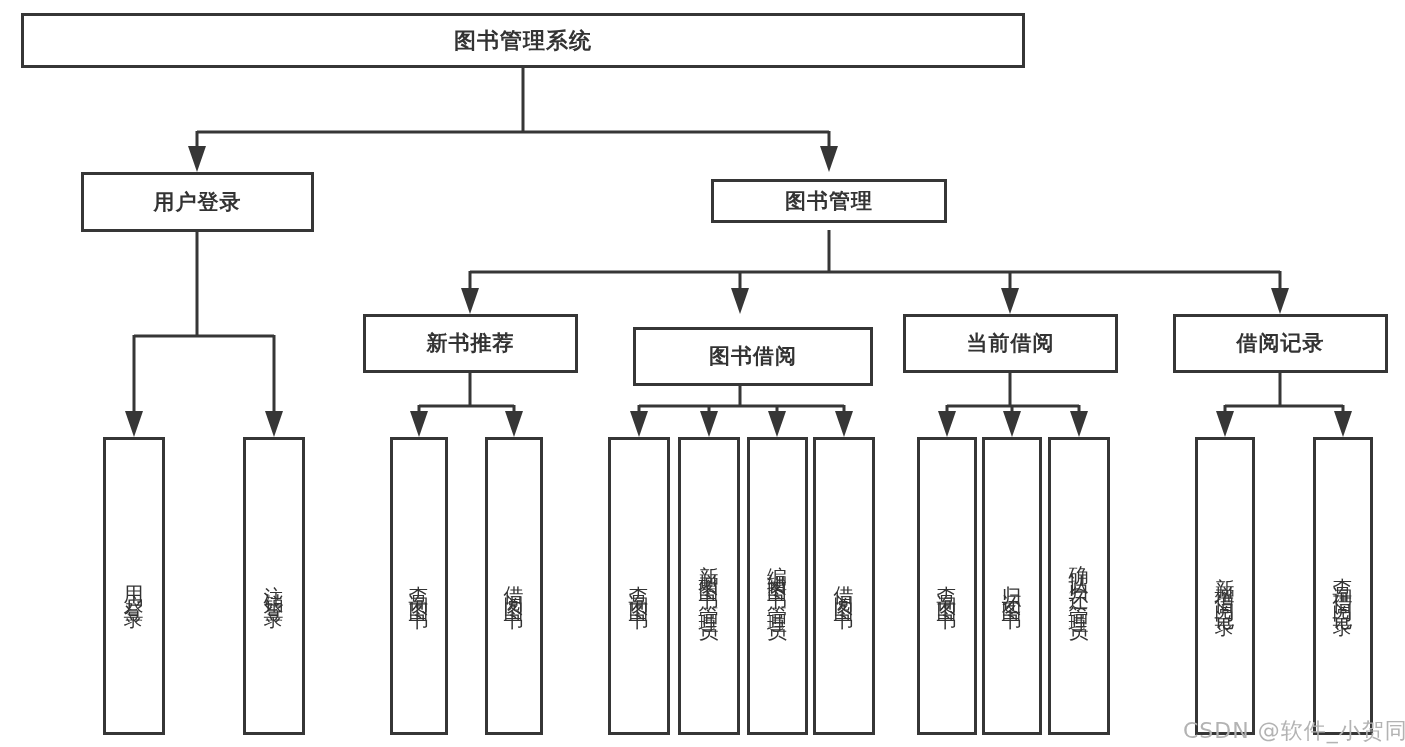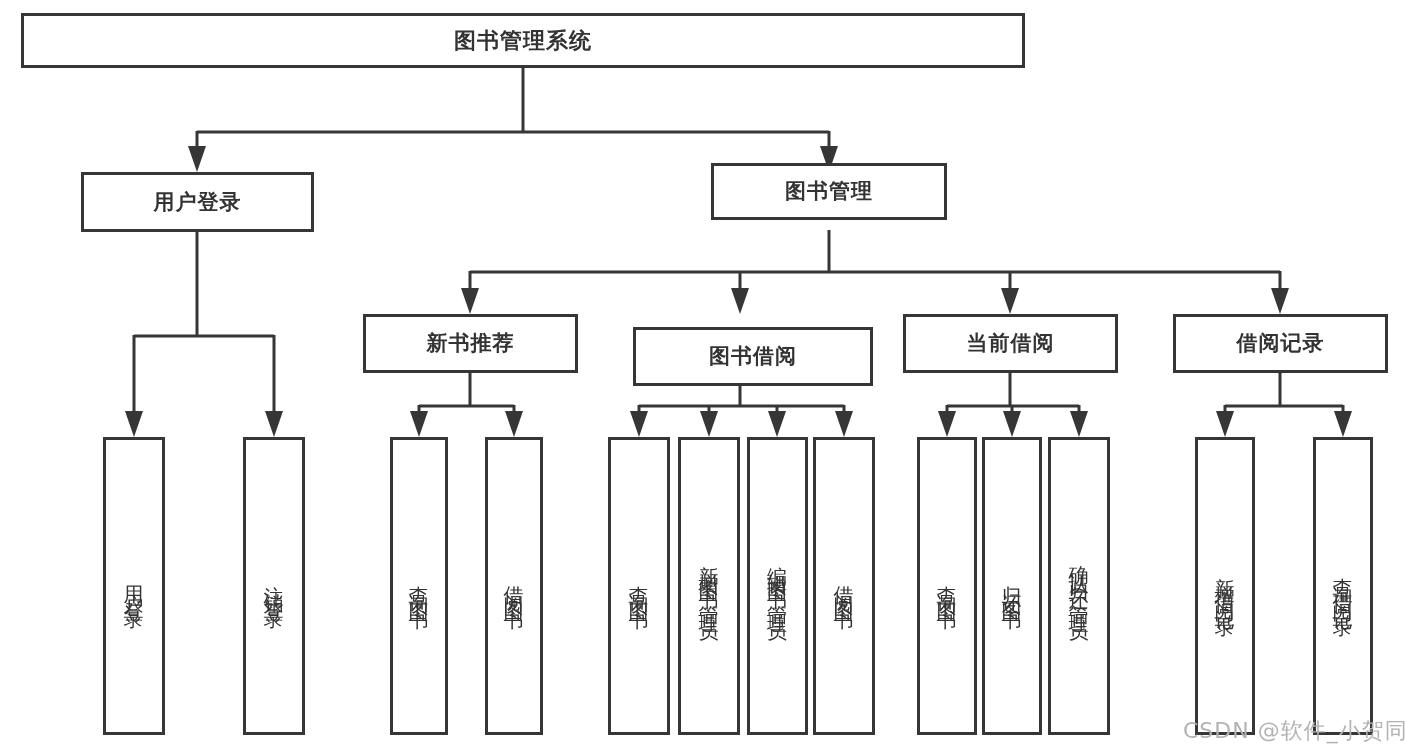--- a/index.html
+++ b/index.html
@@ -47,21 +47,21 @@
     height: 298px;
     writing-mode: vertical-rl;
     text-orientation: mixed;
     font-size: 20px;
     letter-spacing: 8px;
     line-height: 1;
   }
   
   #root       { left: 21px;  top: 13px;  width: 1004px; height: 55px; font-size: 22px; }
   #n-login    { left: 81px;  top: 172px; width: 233px;  height: 60px; }
-  #n-bookmgmt { left: 711px; top: 163px; width: 236px;  height: 57px; }
+  #n-bookmgmt { left: 711px; top: 179px; width: 236px;  height: 44px; }
   #n-newrec   { left: 363px; top: 314px; width: 215px;  height: 59px; }
   #n-borrow   { left: 633px; top: 327px; width: 240px;  height: 59px; }
   #n-current  { left: 903px; top: 314px; width: 215px;  height: 59px; }
   #n-records  { left: 1173px;top: 314px; width: 215px;  height: 59px; }
   #l0  { left: 103px;  width: 62px; }
   #l1  { left: 243px;  width: 62px; }
   #l2  { left: 390px;  width: 58px; }
   #l3  { left: 485px;  width: 58px; }
   #l4  { left: 608px;  width: 62px; }
   #l5  { left: 678px;  width: 62px; }

